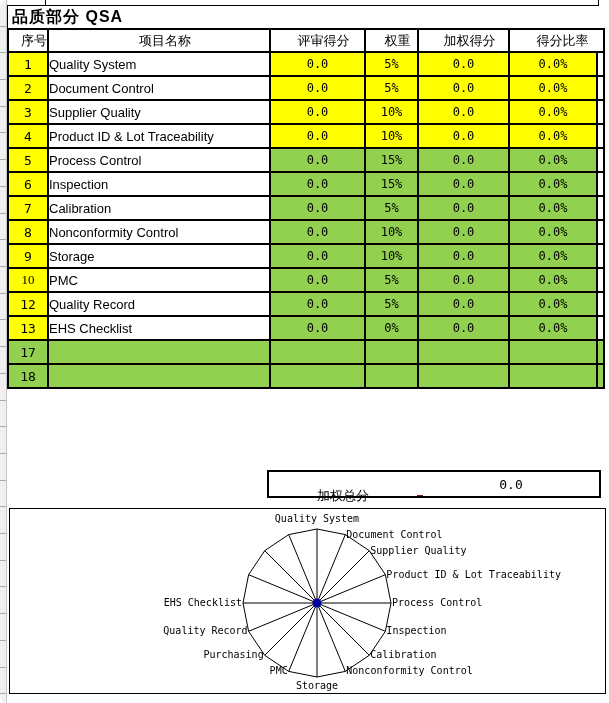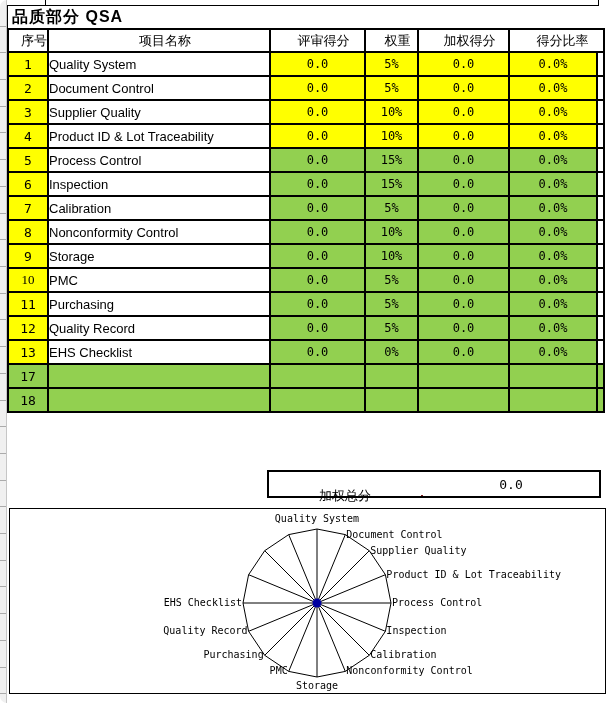--- a/index.html
+++ b/index.html
@@ -16,21 +16,21 @@
   .title{position:absolute;left:12px;top:7px;font-size:16px;font-weight:bold;letter-spacing:1px;}
   table.main{position:absolute;left:7px;top:28px;border-collapse:collapse;table-layout:fixed;}
   table.main th,table.main td{border:2px solid #000;padding:0;height:24px;overflow:hidden;white-space:nowrap;}
   table.main th{height:23px;font-weight:normal;font-size:13px;text-align:center;background:#fff;padding-left:12px;}
   td.c-no{font-family:"DejaVu Sans Mono",monospace;font-size:13px;text-align:center;}
   td.c-name{font-size:13px;text-align:left;padding-left:4px;}
   td.c-val{font-family:"DejaVu Sans Mono",monospace;font-size:12px;text-align:center;}
   td.c-sliver{border-top-color:#000;}
   .total-row{position:absolute;left:267px;top:470px;width:334px;height:28px;display:flex;
              border:2px solid #000;background:#fff;}
-  .total-label{width:154px;border-right:2px solid #7f1d1d;display:flex;align-items:center;justify-content:center;
+  .total-label{width:154px;border-right:6px solid #7f1d1d;display:flex;align-items:center;justify-content:center;
                font-size:13px;margin-top:23px;}
   .total-value{flex:1;display:flex;align-items:center;justify-content:center;
                font-family:"DejaVu Sans Mono",monospace;font-size:13px;}
   .chart-box{position:absolute;left:9px;top:508px;width:597px;height:186px;border:1px solid #000;background:#fff;}
   .chart-box svg{position:absolute;left:0;top:0;}
   .radar-label{position:absolute;font-family:"DejaVu Sans Mono",monospace;font-size:10px;line-height:12px;
                white-space:nowrap;color:#000;}
 </style>
 </head>
 <body>
@@ -141,29 +141,20 @@
           <td class="c-name" style="background: rgb(255, 255, 255);">Storage</td>
           <td class="c-val" style="background: rgb(146, 208, 80);">0.0</td>
           <td class="c-val" style="background: rgb(146, 208, 80);">10%</td>
           <td class="c-val" style="background: rgb(146, 208, 80);">0.0</td>
           <td class="c-val" style="background: rgb(146, 208, 80);">0.0%</td>
           <td class="c-sliver" style="background: rgb(255, 255, 255);"></td>
         </tr>
         <tr>
           <td class="c-no" style="background: rgb(255, 255, 0); font-family: Liberation Serif, serif;">10</td>
           <td class="c-name" style="background: rgb(255, 255, 255);">PMC</td>
-          <td class="c-val" style="background: rgb(146, 208, 80);">0.0</td>
-          <td class="c-val" style="background: rgb(146, 208, 80);">5%</td>
-          <td class="c-val" style="background: rgb(146, 208, 80);">0.0</td>
-          <td class="c-val" style="background: rgb(146, 208, 80);">0.0%</td>
-          <td class="c-sliver" style="background: rgb(255, 255, 255);"></td>
-        </tr>
-        <tr>
-          <td class="c-no" style="background: rgb(255, 255, 0);">11</td>
-          <td class="c-name" style="background: rgb(255, 255, 255);">Purchasing</td>
           <td class="c-val" style="background: rgb(146, 208, 80);">0.0</td>
           <td class="c-val" style="background: rgb(146, 208, 80);">5%</td>
           <td class="c-val" style="background: rgb(146, 208, 80);">0.0</td>
           <td class="c-val" style="background: rgb(146, 208, 80);">0.0%</td>
           <td class="c-sliver" style="background: rgb(255, 255, 255);"></td>
         </tr>
         <tr>
           <td class="c-no" style="background: rgb(255, 255, 0);">12</td>
           <td class="c-name" style="background: rgb(255, 255, 255);">Quality Record</td>
           <td class="c-val" style="background: rgb(146, 208, 80);">0.0</td>

